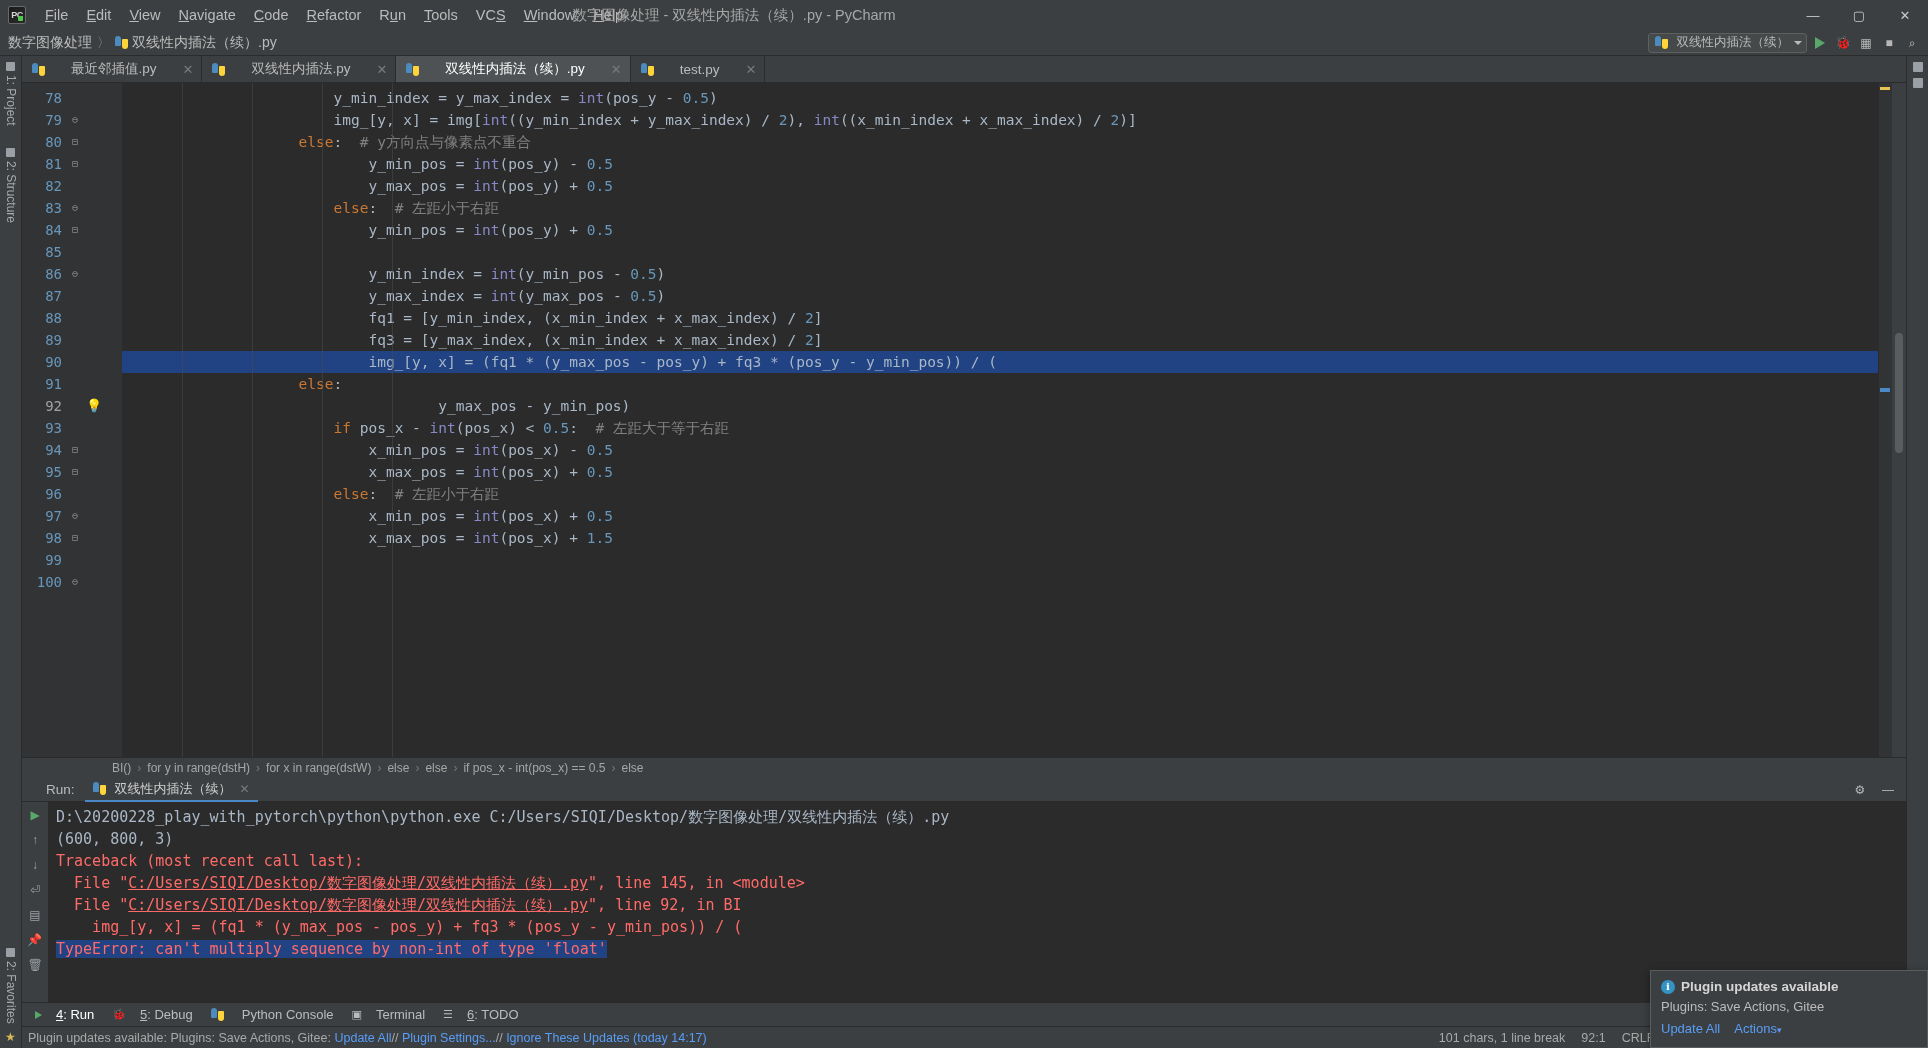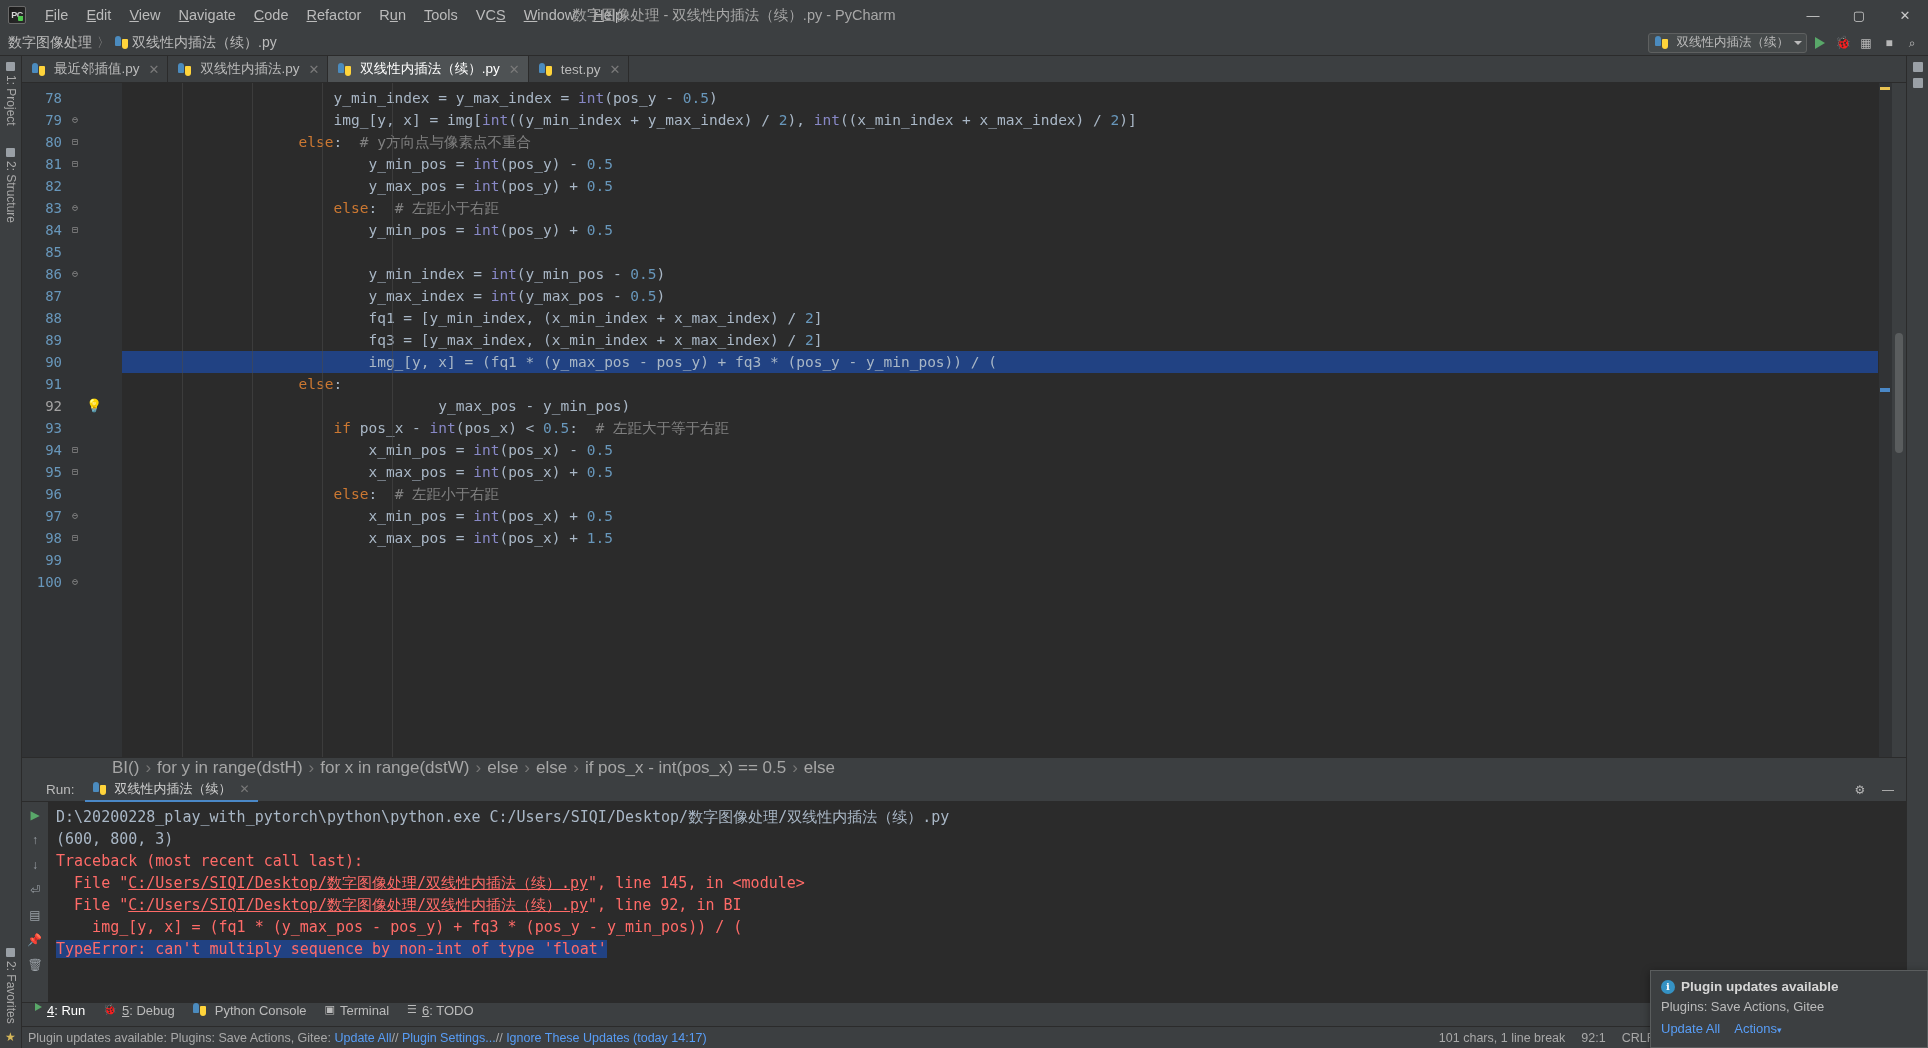--- a/index.html
+++ b/index.html
@@ -98,21 +98,21 @@
 
   
   .center-col { flex: 1 1 auto; display: flex; flex-direction: column; min-width: 0; }
 
   
   .tabbar {
     height: 27px; background: #3c3f41; display: flex; align-items: stretch;
     flex: 0 0 27px; border-bottom: 1px solid #2b2b2b;
   }
   .etab {
-    display: flex; align-items: center; gap: 5px; padding: 0 8px 0 10px;
+    display: flex; align-items: center; gap: 22px; padding: 0 8px 0 10px;
     font-size: 13.5px; color: #bbbbbb; border-right: 1px solid #2b2b2b;
     white-space: nowrap; position: relative; cursor: default;
   }
   .etab.active { background: #4e5254; color: #ffffff; }
   .etab .x { color: #7a7a7a; font-size: 13px; margin-left: 4px; }
 
   
   .editor-wrap { flex: 1 1 auto; display: flex; min-height: 0; background: #2b2b2b; position: relative; }
   .gutter {
     width: 100px; flex: 0 0 100px; background: #313335; position: relative;
@@ -158,21 +158,21 @@
   .rm { position:absolute; right:2px; width:10px; height:3px; }
 
   
   .scroll-col { width: 14px; flex: 0 0 14px; background:#3c3f41; position: relative; }
   .sb-thumb { position:absolute; left:3px; width:8px; background:#5a5d5e; border-radius:4px; }
 
   
   .code-crumbs {
     height: 21px; flex: 0 0 21px; background: #3c3f41; border-top:1px solid #2b2b2b;
     display: flex; align-items: center; padding-left: 90px; gap: 4px;
-    font-size: 17px; color: #a6a6a6; white-space: nowrap;
+    font-size: 12px; color: #a6a6a6; white-space: nowrap;
   }
   .code-crumbs .sep { color:#777; margin: 0 2px; }
 
   
   .runpanel { flex: 0 0 224px; display: flex; flex-direction: column; background:#3c3f41; min-height:0; }
   .runhead {
     height: 24px; flex: 0 0 24px; display: flex; align-items: center; gap: 0;
     border-bottom: 1px solid #2b2b2b; padding-left: 24px; position: relative;
   }
   .runhead .rlabel { font-size: 13.5px; color:#bbb; margin-right: 10px; }
@@ -216,21 +216,21 @@
   .notif-actions { display:flex; gap:14px; margin-top:7px; }
   .notif-actions a { font-size:13px; color:#589df6; text-decoration:none; cursor:pointer; }
   .notif-actions .cheveron { font-size:9px; }
 
   
   .bottombar {
     height: 24px; flex: 0 0 24px; background:#3c3f41; display:flex; align-items:center;
     border-top: 1px solid #2b2b2b; padding-left: 4px; gap: 0;
   }
   .btab {
-    display:flex; gap:5px; padding: 0 9px; height:24px;
+    display:flex; align-items:center; gap:14px; padding: 0 9px; height:24px;
     font-size: 13px; color:#bbbbbb;
   }
   .btab.active { color:#ffffff; }
   .btab u { text-decoration: underline; }
   .bottombar-right { margin-left:auto; display:flex; align-items:center; gap:6px; padding-right:8px; }
   .evt-badge {
     background:#d8453f; color:#fff; border-radius:2px; font-size:11px; padding:0 4px; line-height:14px; height:15px;
     display:flex;align-items:center;
   }
 

